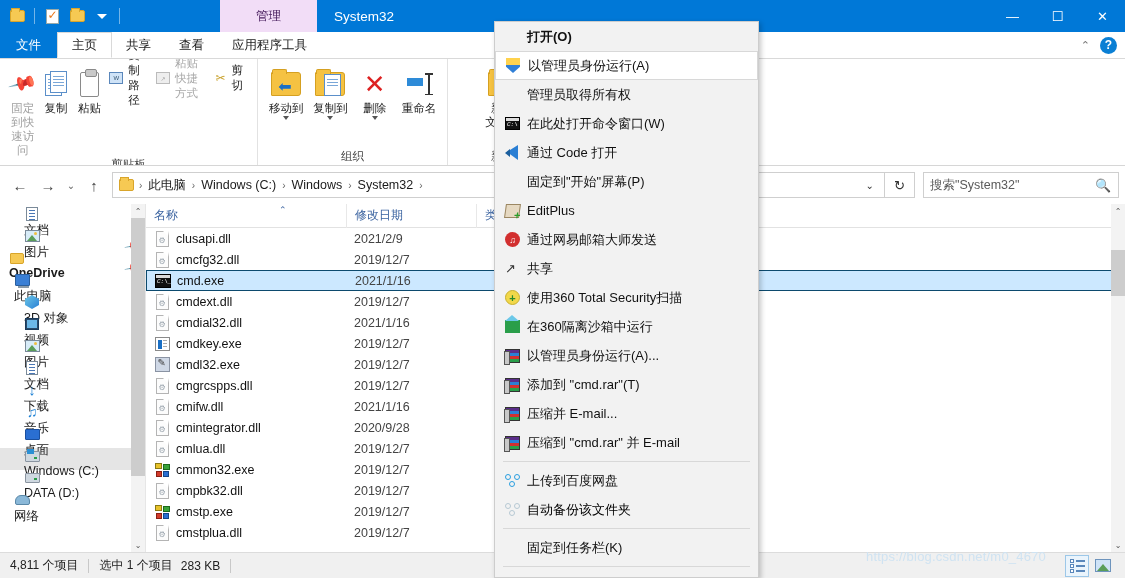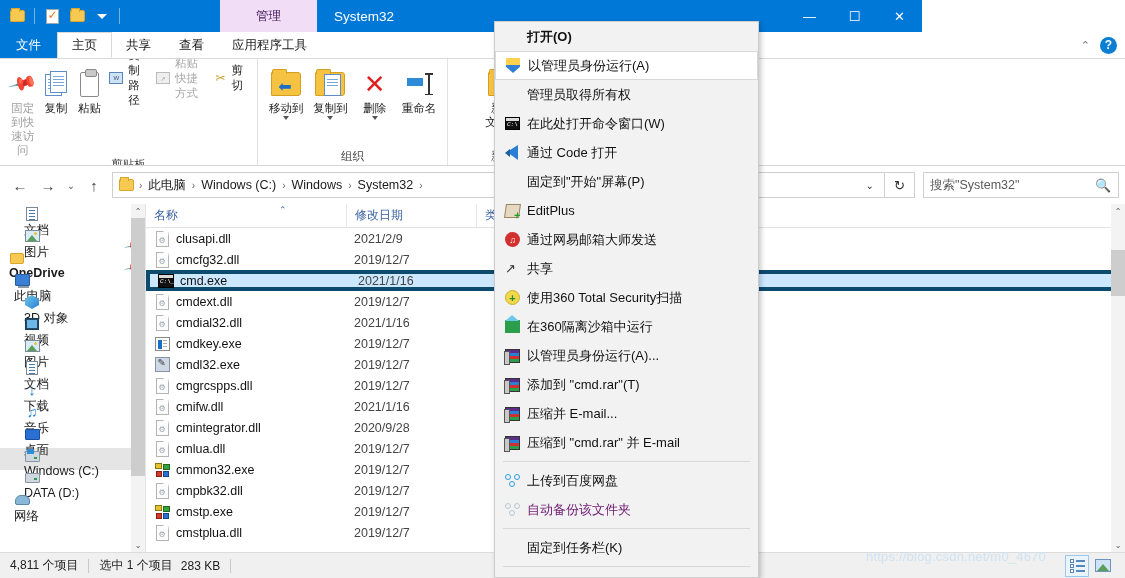--- a/index.html
+++ b/index.html
@@ -7,21 +7,21 @@
     width: 1125px; height: 578px;
     font-family: "Liberation Sans", "DejaVu Sans", sans-serif;
     font-size: 12px;
     overflow: hidden;
     background: #ffffff;
   }
   #app { position: relative; width: 1125px; height: 578px; background: #fff; }
 
   
   .titlebar {
-    position: absolute; left: 0; top: 0; width: 922px; height: 32px;
+    position: absolute; left: 0; top: 0; width: 1125px; height: 32px;
     background: #0078d7; display: flex; align-items: center;
   }
   .qat { display: flex; align-items: center; padding-left: 6px; gap: 3px; height: 32px; }
   .qat-btn {
     width: 22px; height: 22px; display: flex; align-items: center; justify-content: center;
   }
   .qat-sep { width: 1px; height: 16px; background: rgba(255,255,255,.45); margin: 0 3px; }
   .folder-ico {
     width: 15px; height: 12px; background: #f6c953; border: 1px solid #d9a52a;
     border-radius: 1px 2px 2px 1px; position: relative;
@@ -153,21 +153,21 @@
   .colhdr { height: 24px; display: flex; align-items: center; border-bottom: 1px solid #e2e2e2; position: relative; }
   .col { font-size: 12px; color: #3a63a0; padding-left: 8px; height: 24px; display: flex; align-items: center; }
   .col.name { width: 200px; position: relative; }
   .col.date { width: 130px; border-left: 1px solid #e8e8e8; }
   .col.type { width: 100px; border-left: 1px solid #e8e8e8; }
   .col.size { width: 90px; border-left: 1px solid #e8e8e8; }
   .sortmark { position: absolute; left: 133px; top: 1px; color: #3a63a0; font-size: 9px; }
 
   .rows { position: absolute; top: 24px; left: 0; right: 0; bottom: 0; }
   .frow { height: 21px; display: flex; align-items: center; font-size: 12.5px; color: #111; }
-  .frow.sel { background: #cce8ff; border: 4px solid #0c4a6e; }
+  .frow.sel { background: #cce8ff; border: 1px solid #0c4a6e; }
   .fname { width: 200px; display: flex; align-items: center; padding-left: 8px; }
   .fico { width: 16px; height: 16px; margin-right: 6px; flex-shrink: 0; display:flex; align-items:center; justify-content:center; }
   .fdate { width: 130px; padding-left: 8px; color: #444; }
   .ftype { width: 100px; padding-left: 8px; color: #444; }
   .fsize { width: 90px; padding-left: 8px; color: #444; text-align: left; }
 
   
   .ico-dll { width: 13px; height: 16px; background: #fcfcfc; border: 1px solid #b4b4b4; position: relative; }
   .ico-dll:after { content:""; position:absolute; right:-1px; top:-1px; border-left:5px solid transparent; border-top:5px solid #fff; border-right:1px solid #b4b4b4; }
   .ico-dll .gear { position:absolute; left:2px; bottom:1px; font-size:8px; color:#9aa4ad; line-height:1; }
@@ -213,21 +213,21 @@
 
   
   .ctxmenu {
     position: absolute; left: 494px; top: 21px; width: 265px; height: 557px;
     background: #f2f2f2; border: 1px solid #cdcdcd; box-shadow: 2px 2px 5px rgba(0,0,0,.22);
     overflow: hidden; z-index: 50;
   }
   .mi { height: 29px; display: flex; align-items: center; padding-left: 10px; font-size: 13px; color: #111; }
   .mi.hover { background: #ffffff; border: 1px solid #d8d8d8; }
   .mi.bold { font-weight: bold; }
-  .mi.dim { color: #701a75; align-items: center; }
+  .mi.dim { color: #000000; align-items: center; }
   .mi-ico { width: 22px; display: flex; align-items: center; justify-content: flex-start; flex-shrink: 0; }
   .mi-label { flex: 1; }
   .msep { height: 1px; background: #d8d8d8; margin: 4px 8px 4px 8px; }
 
   .shield {
     width: 14px; height: 15px; background: linear-gradient(#ffd24d 0 50%, #2f7fd6 50% 100%);
     clip-path: polygon(0 0,100% 0,100% 58%,50% 100%,0 58%); 
   }
   .cmdico { width: 15px; height: 13px; background: #111; position: relative; border:1px solid #000; }
   .cmdico .t { position:absolute; left:0; right:0; top:0; height:3px; background:#ddd; }

